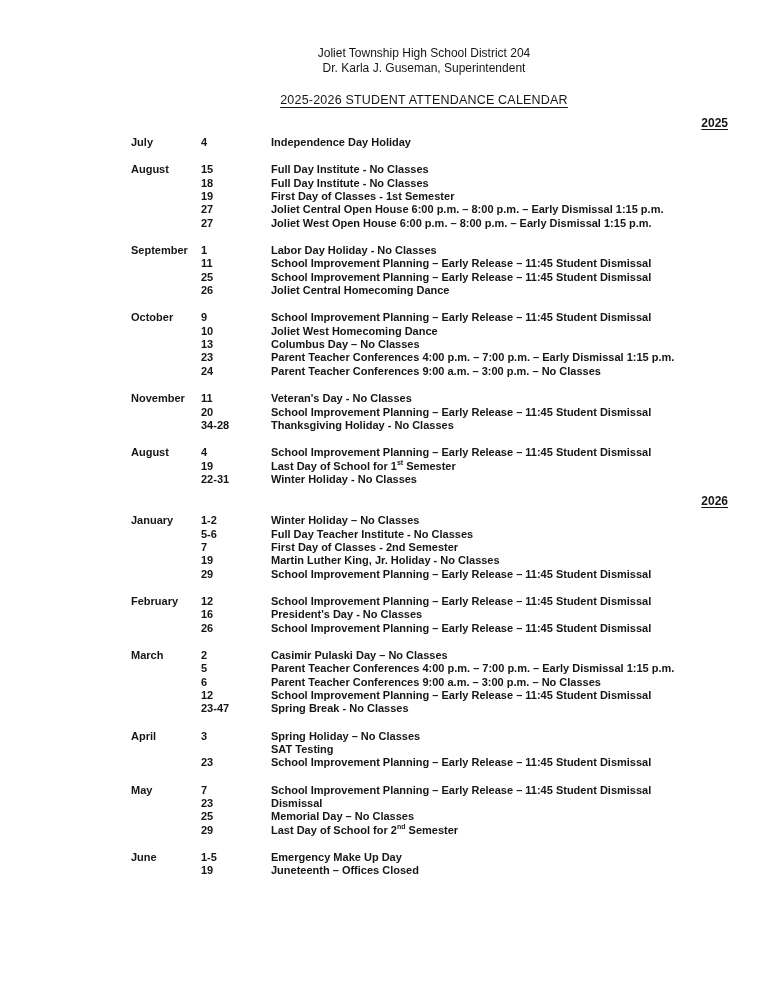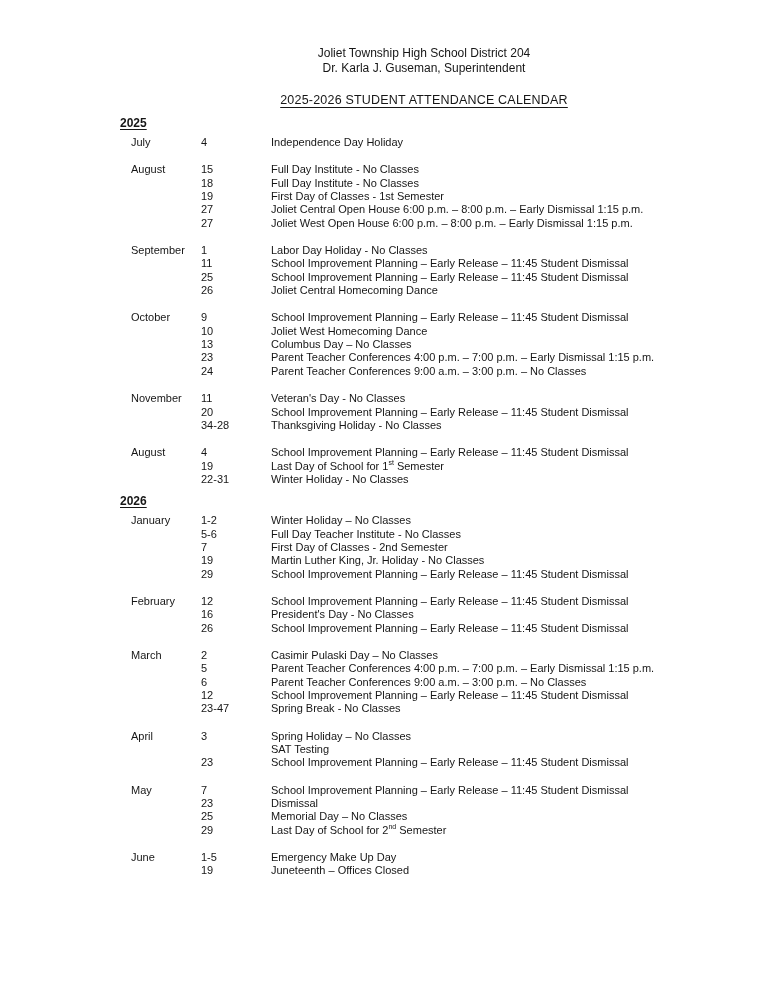--- a/index.html
+++ b/index.html
@@ -35,29 +35,31 @@
     letter-spacing: 0.2px;
   }
   .year-section { margin-top: 8px; }
   .year-label {
     font-size: 12px;
     font-weight: bold;
     line-height: 15px;
     text-decoration: underline;
     text-decoration-thickness: 1.4px;
     text-underline-offset: 2px;
+    text-align: right;
   }
   .year-months { margin-top: 5px; }
   .month-group + .month-group { margin-top: 14px; }
   .event-row {
     display: flex;
     align-items: flex-end;
     font-size: 11px;
     line-height: 13.35px;
     white-space: nowrap;
+    font-weight: bold;
   }
   .col-month { flex: none; width: 70px; margin-left: 11px; }
   .col-date  { flex: none; width: 70px; }
   .col-desc  { flex: 1; }
   .col-desc sup {
     font-size: 7px;
     line-height: 0;
     vertical-align: super;
   }
 </style>

